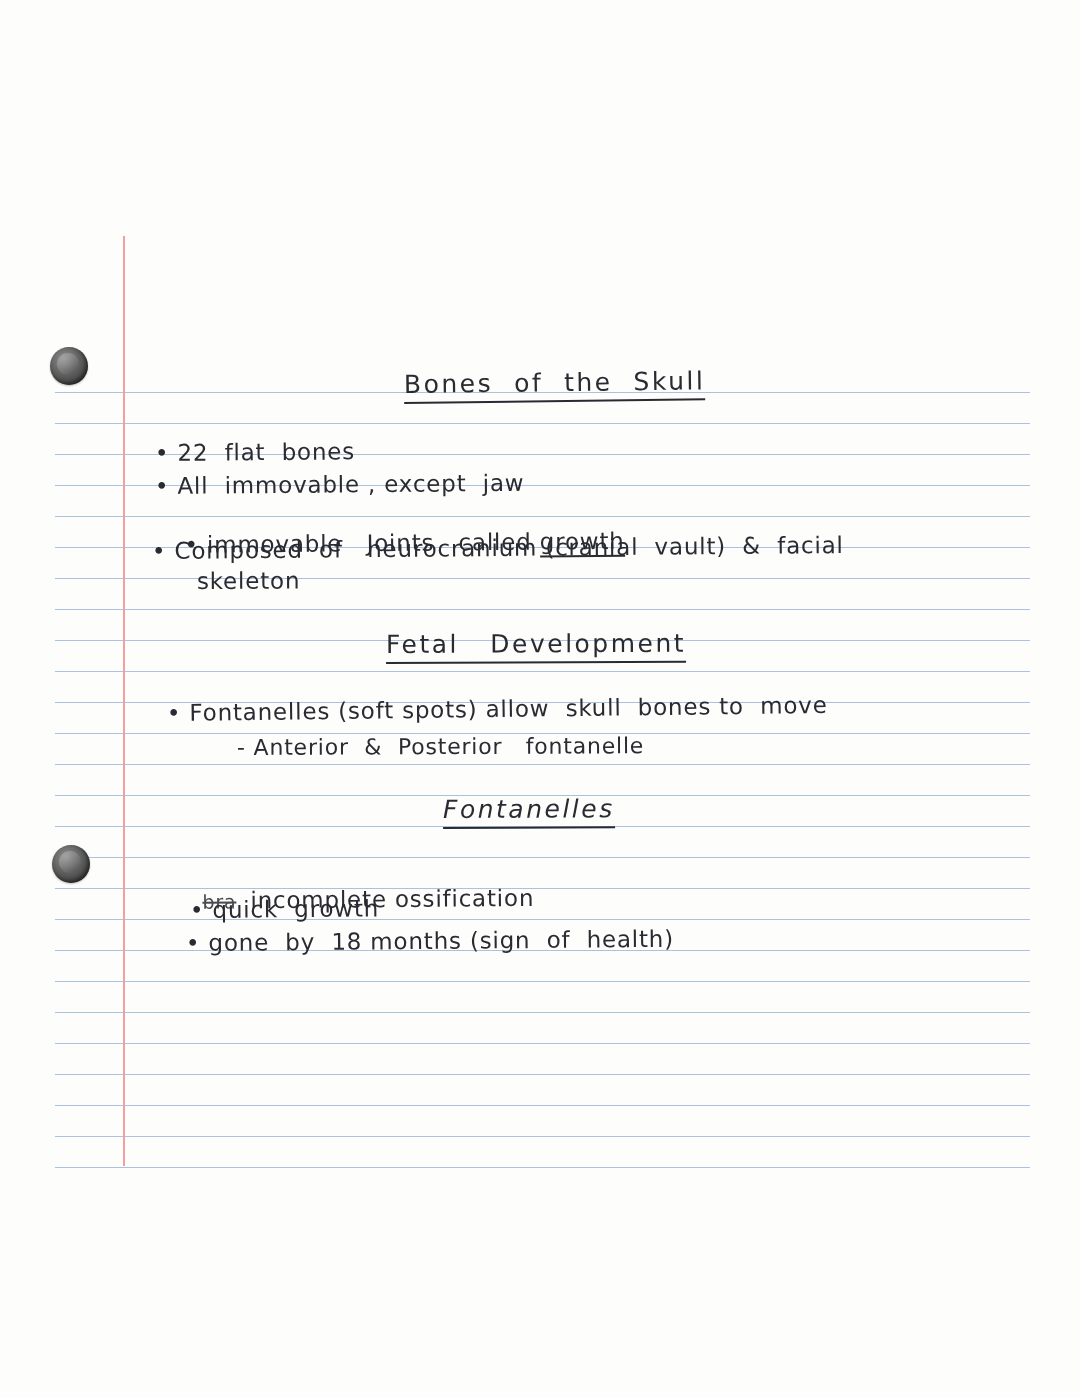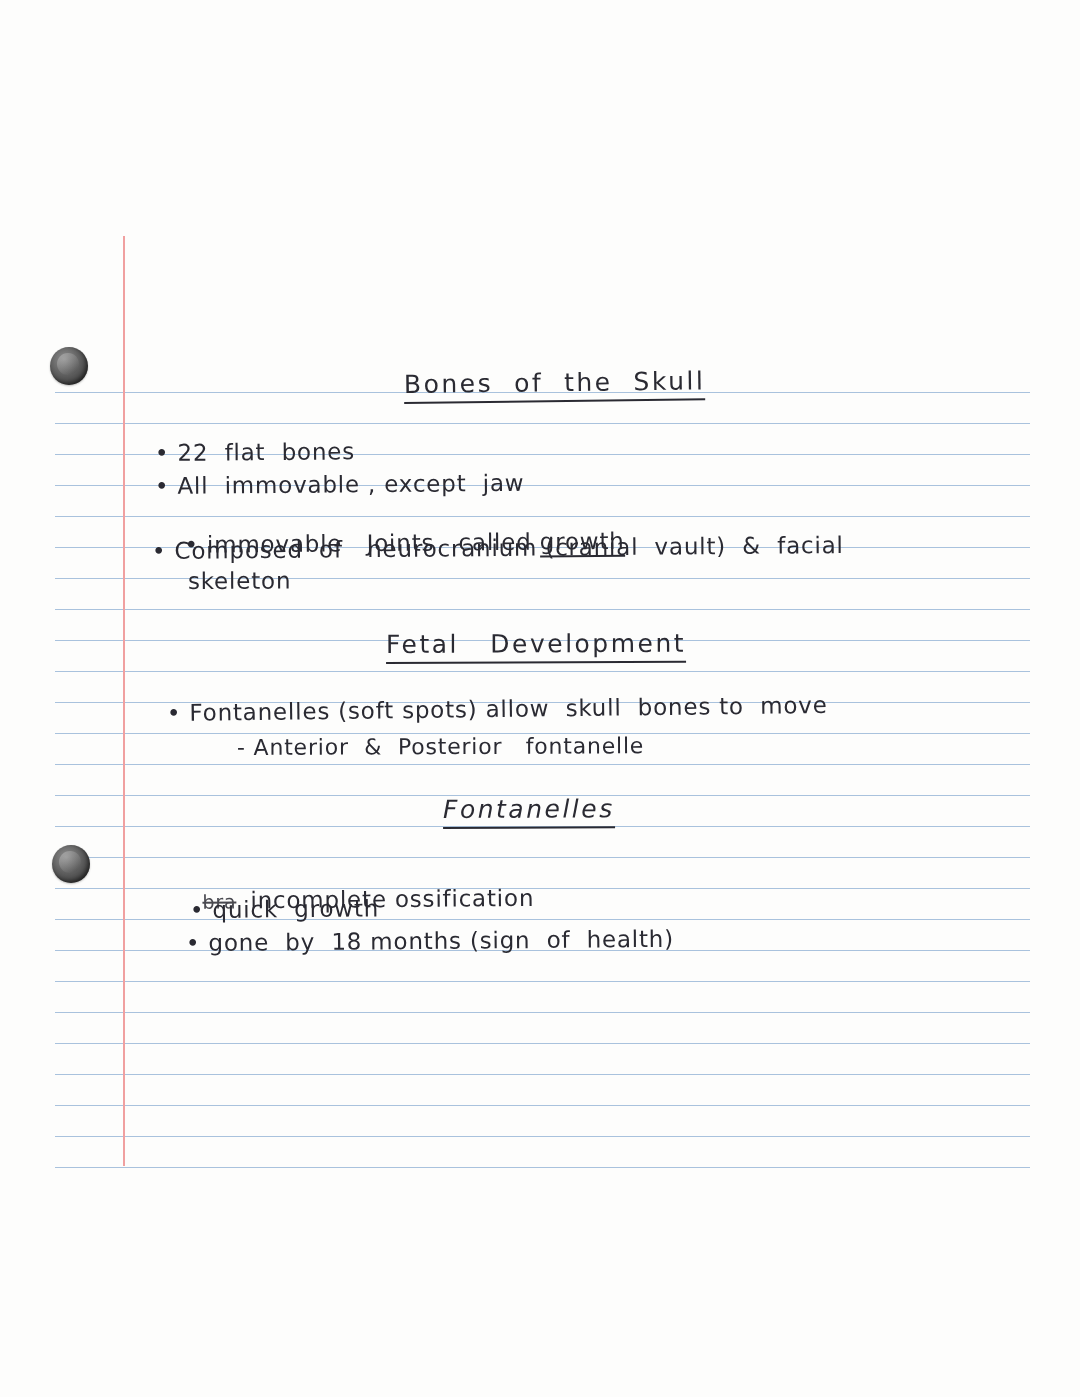--- a/index.html
+++ b/index.html
@@ -151,21 +151,21 @@
   <div class="hw heading slant1" style="left:404px; top:370px;">Bones  of  the  Skull</div>
 
   <div class="hw bullet-line slant2" style="left:155px; top:440px;">• 22  flat  bones</div>
   <div class="hw bullet-line slant2" style="left:155px; top:473px;">• All  immovable , except  jaw</div>
 
   <div class="hw bullet-line slant2" style="left:152px; top:506px;">
     <span>• immovable   Joints   called </span><span class="underline-word">growth</span>
   </div>
 
   <div class="hw bullet-line slant2" style="left:152px; top:538px;">• Composed  of   neurocranium (cranial  vault)  &amp;  facial</div>
-  <div class="hw bullet-line slant0" style="left:188px; top:568px;">skeleton</div>
+  <div class="hw bullet-line slant0" style="left:197px; top:568px;">skeleton</div>
 
   <div class="hw heading slant0" style="left:386px; top:630px;">Fetal   Development</div>
 
   <div class="hw bullet-line slant1" style="left:167px; top:700px;">• Fontanelles (soft spots) allow  skull  bones to  move</div>
   <div class="hw sub-line slant0" style="left:237px; top:735px;">- Anterior  &amp;  Posterior   fontanelle</div>
 
   <div class="hw heading slant0" style="left:443px; top:795px;font-style:italic;">Fontanelles</div>
 
   <div class="hw bullet-line slant2" style="left:170px; top:862px;">
     <span class="strike-word">bra</span><span style="padding-left:14px;">incomplete ossification</span>

